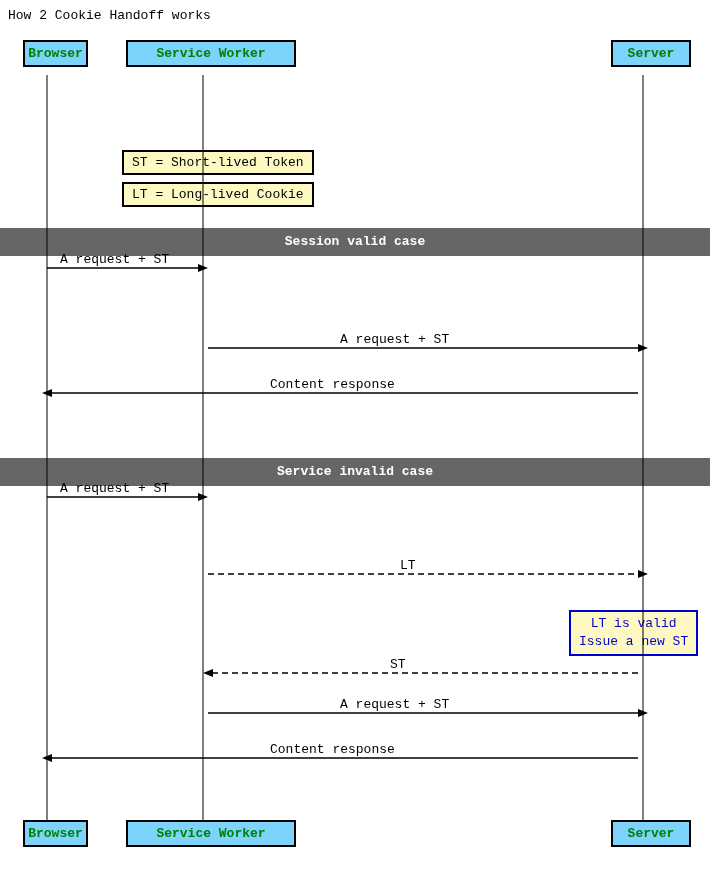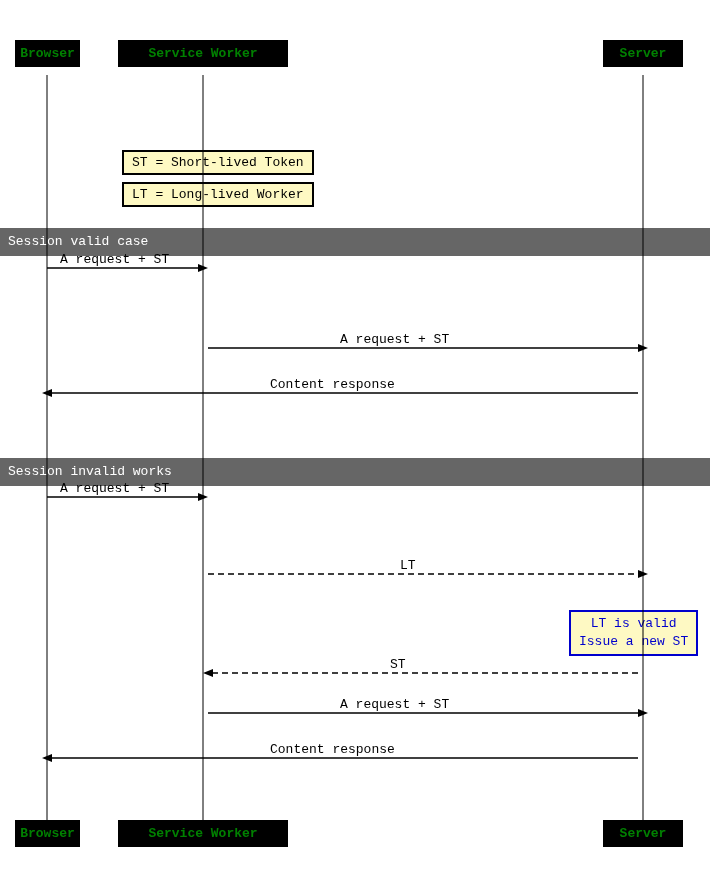--- a/index.html
+++ b/index.html
@@ -26,33 +26,35 @@
       font-size: 13px;
       color: #000;
     }
 
     
     .actor-box {
       position: absolute;
       border: 2px solid #000;
       padding: 4px 0;
       text-align: center;
-      background: #000000;
+      background: #7dd3fc;
+      margin-left: 8px;
     }
     .actor-box.green-text {
       color: #008000;
       font-weight: bold;
     }
 
     
     .section-bar {
       position: absolute;
       background: #666;
       color: #fff;
-      font-weight: normal;
+      font-weight: bold;
+      text-align: center;
       padding: 5px 8px;
       left: 0;
       right: 0;
     }
 
     
     #arrows-svg {
       position: absolute;
       top: 0;
       left: 0;
@@ -82,20 +84,21 @@
     .note-box.blue-right {
       border-color: #00c;
       color: #00c;
     }
   </style>
 </head>
 <body>
 
 <div id="diagram">
 
+  <span class="title">How 2 Cookie Handoff works</span>
 
   <div class="actor-box green-text" style="left:15px; top:40px; width:65px;">
     <span>Browser</span>
   </div>
   <div class="actor-box green-text" style="left:118px; top:40px; width:170px;">
     <span>Service Worker</span>
   </div>
   <div class="actor-box green-text" style="left:603px; top:40px; width:80px;">
     <span>Server</span>
   </div>
@@ -107,34 +110,34 @@
     <span>Service Worker</span>
   </div>
   <div class="actor-box green-text" style="left:603px; top:820px; width:80px;">
     <span>Server</span>
   </div>
 
   <div class="note-box" style="left:122px; top:150px; border-color:#000; color:#000;">
     <span>ST = Short-lived Token</span>
   </div>
   <div class="note-box" style="left:122px; top:182px; border-color:#000; color:#000;">
-    <span>LT = Long-lived Worker</span>
+    <span>LT = Long-lived Cookie</span>
   </div>
 
 
 
   <div class="note-box blue-right" style="left:553px; top:610px; line-height:1.4;margin-left:16px;">
     LT is valid<br>Issue a new ST
   </div>
 
   <div class="section-bar" style="top:228px; height:28px; line-height:18px;">
     <span>Session valid case</span>
   </div>
   <div class="section-bar" style="top:458px; height:28px; line-height:18px;">
-    <span>Session invalid works</span>
+    <span>Service invalid case</span>
   </div>
 
   <svg id="arrows-svg">
 
     <line x1="47" y1="75" x2="47" y2="820" stroke="#000" stroke-width="1"></line>
 
     <line x1="203" y1="75" x2="203" y2="820" stroke="#000" stroke-width="1"></line>
 
     <line x1="643" y1="75" x2="643" y2="820" stroke="#000" stroke-width="1"></line>
 

